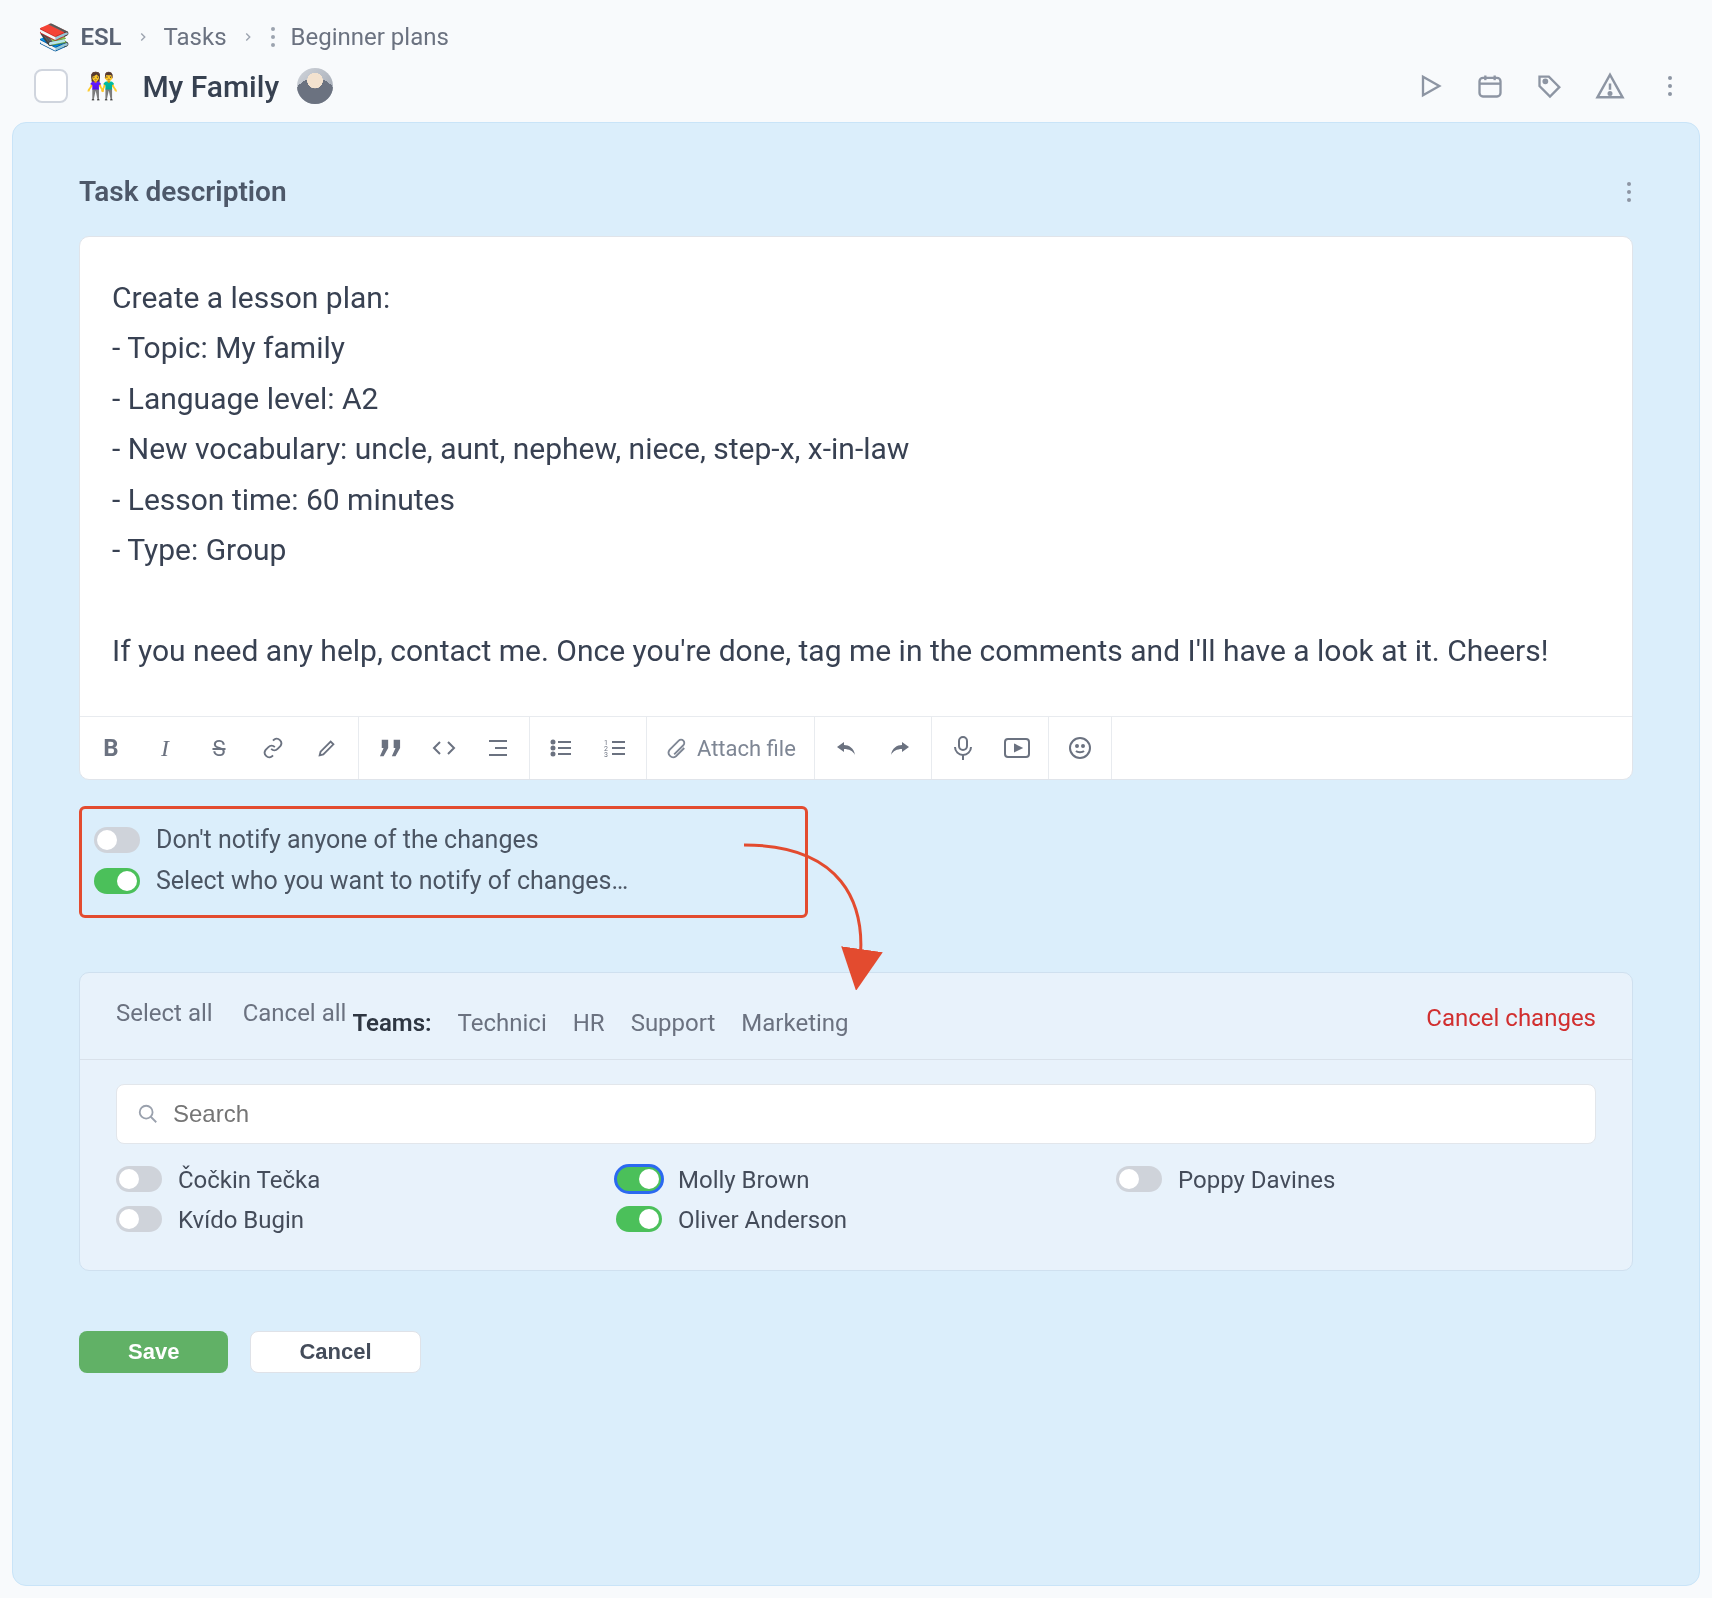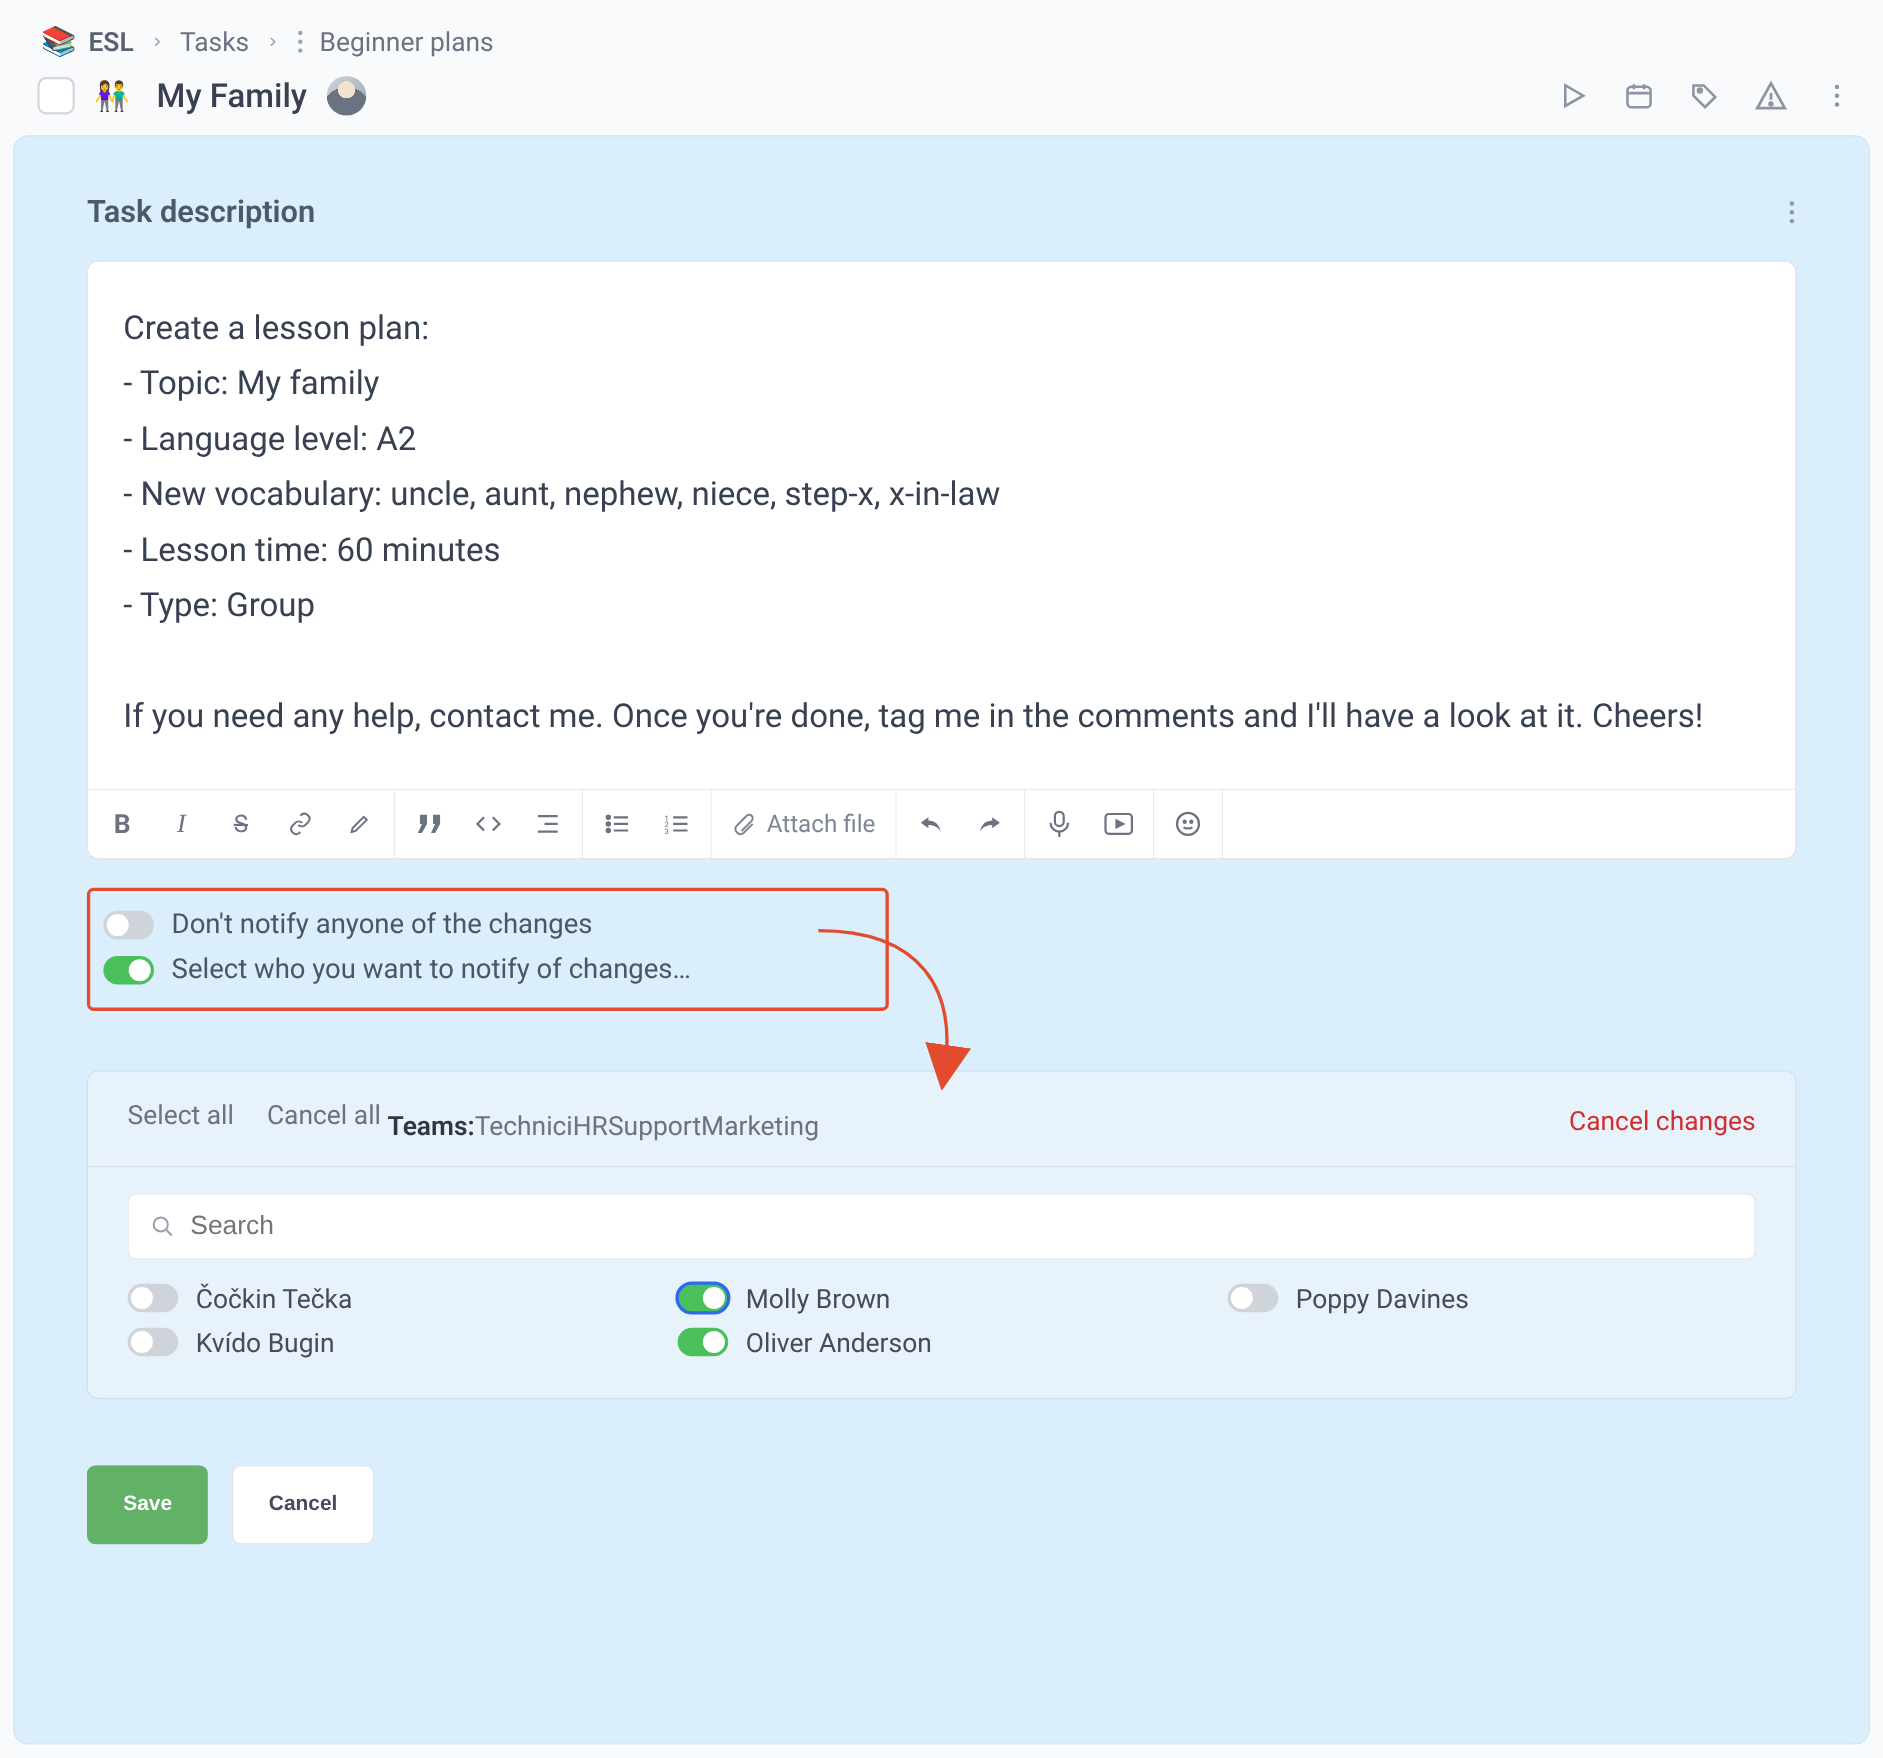--- a/index.html
+++ b/index.html
@@ -194,21 +194,21 @@
     border-radius: 10px;
     padding: 26px 36px 36px 36px;
     margin-top: 34px;
   }
   .np-row1 {
     display:flex; align-items:center; justify-content:space-between;
     flex-wrap: wrap;
     row-gap: 14px;
   }
   .np-links { display:flex; gap:30px; color:#6b7280; font-size:24px; }
-  .np-teams { display:flex; align-items:center; font-size:24px; margin-top:10px; }
+  .np-teams { display:flex; align-items:center; gap:26px; font-size:24px; margin-top:10px; }
   .np-teams-label { color:#2e3642; font-weight:600; }
   .np-team { color:#6b7280; }
   .np-cancel { color:#d12f2f; font-size:24px; }
   .np-divider { height:1px; background:#d9e1ea; margin:22px -36px 24px -36px; }
   .np-search {
     display:flex; align-items:center; gap:14px;
     background:#fff; border:1px solid #e2e6eb; border-radius:8px;
     height:60px; padding:0 20px;
     color:#9aa1ad; font-size:24px;
   }
@@ -221,22 +221,22 @@
     display:grid;
     grid-template-columns: 1fr 1fr 1fr;
     column-gap: 20px;
     row-gap: 12px;
   }
   .np-person { display:flex; align-items:flex-start; gap:16px; font-size:24px; color:#444c5a;}
 
   
   .footer { display:flex; gap:22px; margin-top:40px; }
   .btn {
-    height: 72px; padding: 0 32px; border-radius:8px;
-    font-size:19px; font-weight:600;
+    height: 42px; padding: 0 48px; border-radius:8px;
+    font-size:22px; font-weight:600;
     display:inline-flex; align-items:center; justify-content:center;
     border:1px solid transparent;
     cursor:pointer;
   }
   .btn-primary { background:#61b166; color:#fff; }
   .btn-secondary { background:#fff; color:#444c5a; border-color:#dfe2e8; }
 
   .emoji { font-size: 26px; }
 
   svg { display:block; }

